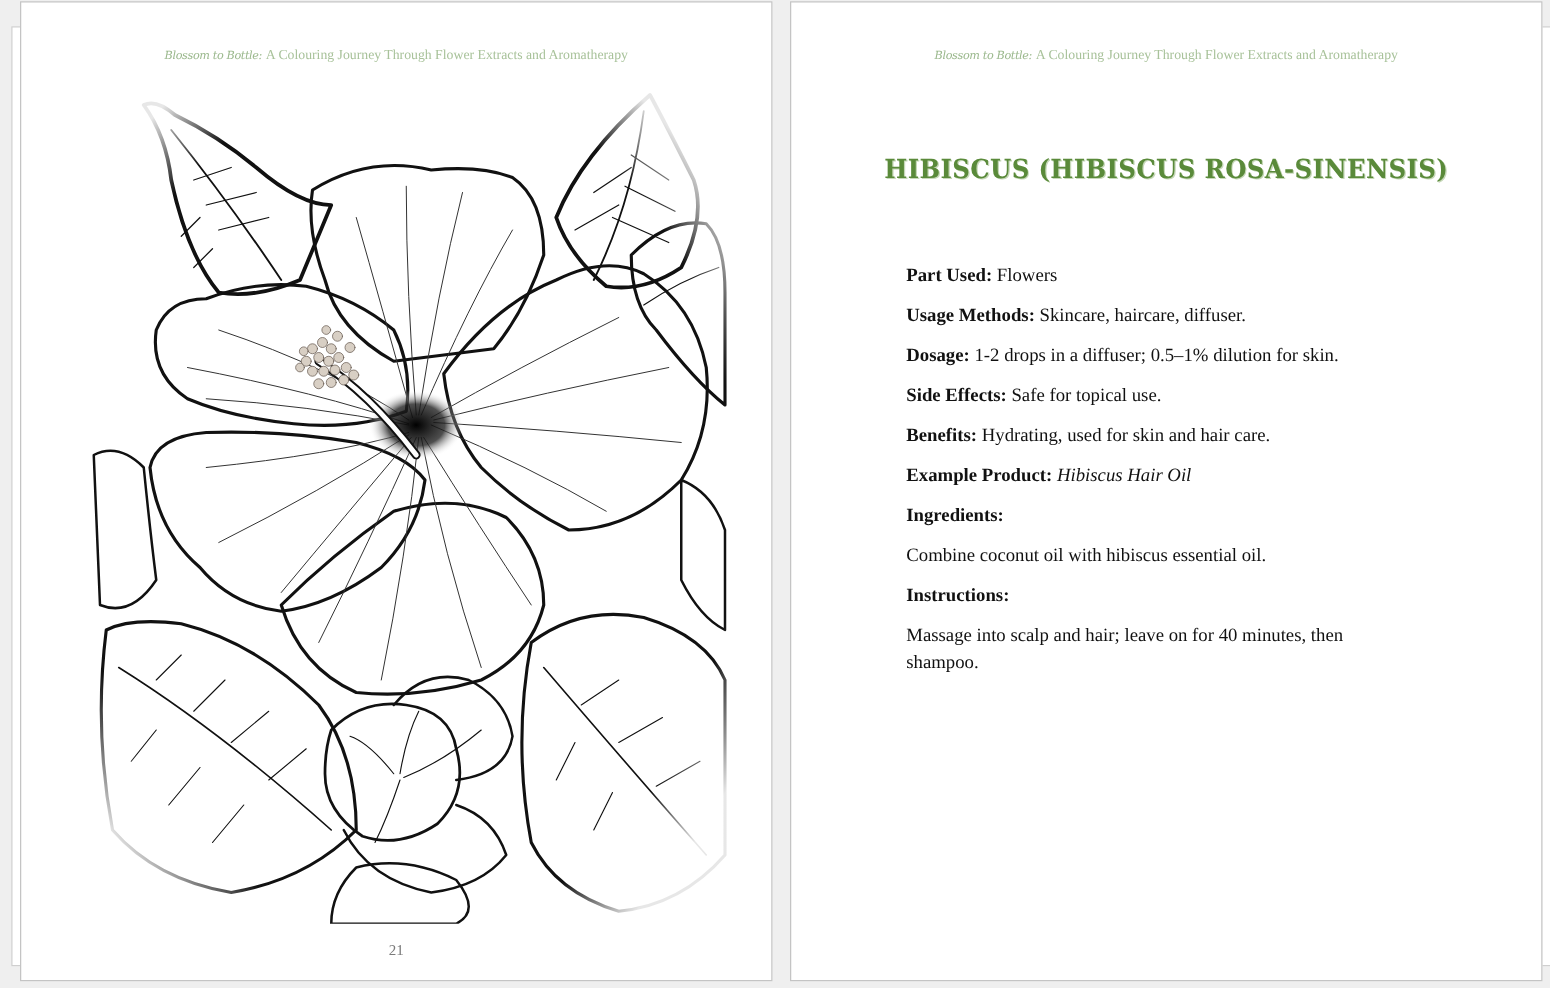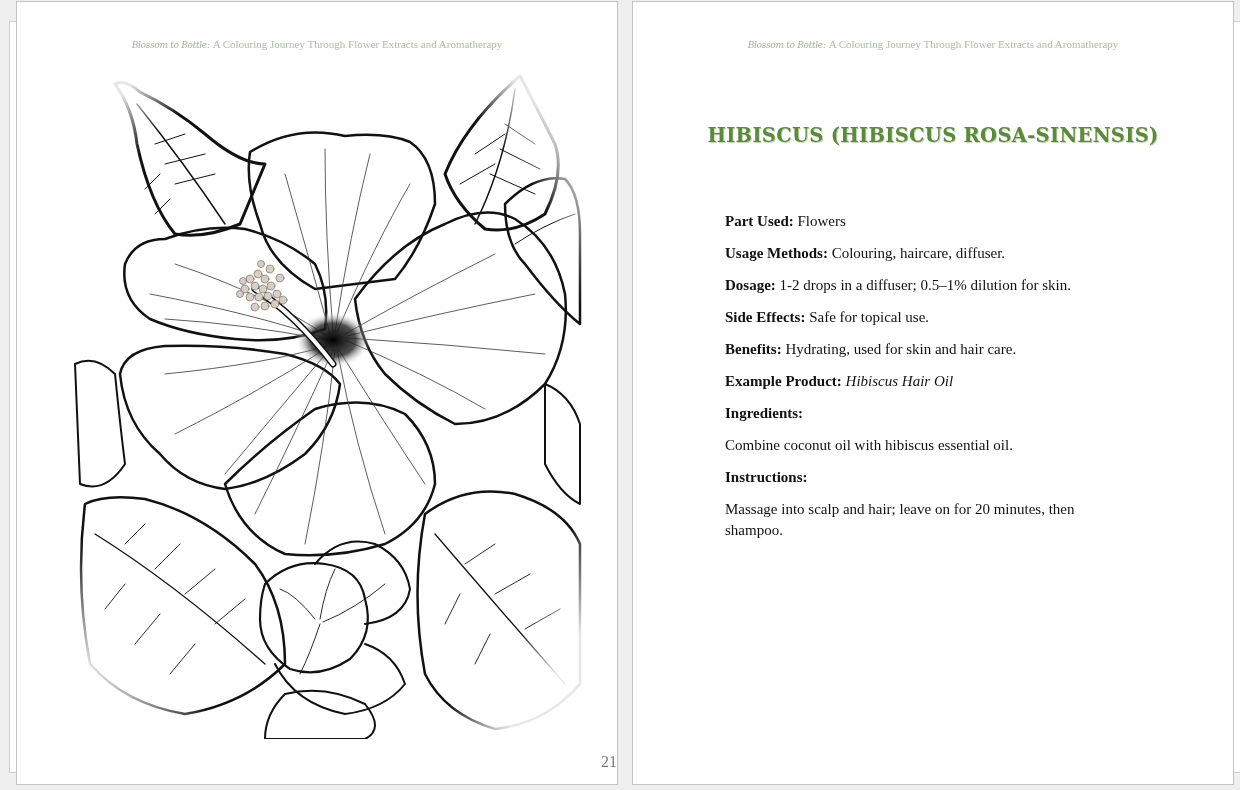--- a/index.html
+++ b/index.html
@@ -19,22 +19,22 @@
   #page-right { left: 632px; top: 1px; width: 602px; height: 784px; }
   .running-header {
     position: absolute; top: 36px; left: 0; right: 0; text-align: center;
     font-size: 11px; color: #a8c29a; white-space: nowrap;
   }
   .running-header .script {
     font-family: "DejaVu Serif", serif; font-style: italic; font-size: 9px;
     letter-spacing: -0.3px; margin-right: 3px; color: #9ab88c;
   }
   .page-number {
-    position: absolute; top: 751px; left: 0; right: 0; text-align: right;
-    font-size: 16px; color: #7a7a7a;
+    position: absolute; top: 751px; left: 0; right: 0; text-align: center;
+    font-size: 12px; color: #7a7a7a;
   }
   .illustration {
     position: absolute; left: 48px; top: 62px; width: 520px; height: 675px;
   }
   .title {
     position: absolute; top: 120px; left: 0; right: 0; text-align: center;
     font-family: "DejaVu Serif", serif; font-weight: bold; font-size: 21px;
     color: #5a8a3a; letter-spacing: 0.3px; text-transform: uppercase;
     text-shadow: 1px 1px 0 #c6d8b8;
     transform: scaleX(0.93);
@@ -167,24 +167,24 @@
 
 <div class="page" id="page-right">
   <div class="running-header">
     <span class="script">Blossom to Bottle:</span><span>A Colouring Journey Through Flower Extracts and Aromatherapy</span>
   </div>
 
   <div class="title">Hibiscus (Hibiscus rosa-sinensis)</div>
 
   <div class="body-text">
     <p><b>Part Used:</b> <span>Flowers</span></p>
-    <p><b>Usage Methods:</b> <span>Colouring, haircare, diffuser.</span></p>
+    <p><b>Usage Methods:</b> <span>Skincare, haircare, diffuser.</span></p>
     <p><b>Dosage:</b> <span>1-2 drops in a diffuser; 0.5–1% dilution for skin.</span></p>
     <p><b>Side Effects:</b> <span>Safe for topical use.</span></p>
     <p><b>Benefits:</b> <span>Hydrating, used for skin and hair care.</span></p>
     <p><b>Example Product:</b> <i>Hibiscus Hair Oil</i></p>
     <p><b>Ingredients:</b></p>
     <p>Combine coconut oil with hibiscus essential oil.</p>
     <p><b>Instructions:</b></p>
-    <p>Massage into scalp and hair; leave on for 20 minutes, then shampoo.</p>
+    <p>Massage into scalp and hair; leave on for 40 minutes, then shampoo.</p>
   </div>
 
 </div>
 
 </body></html>

